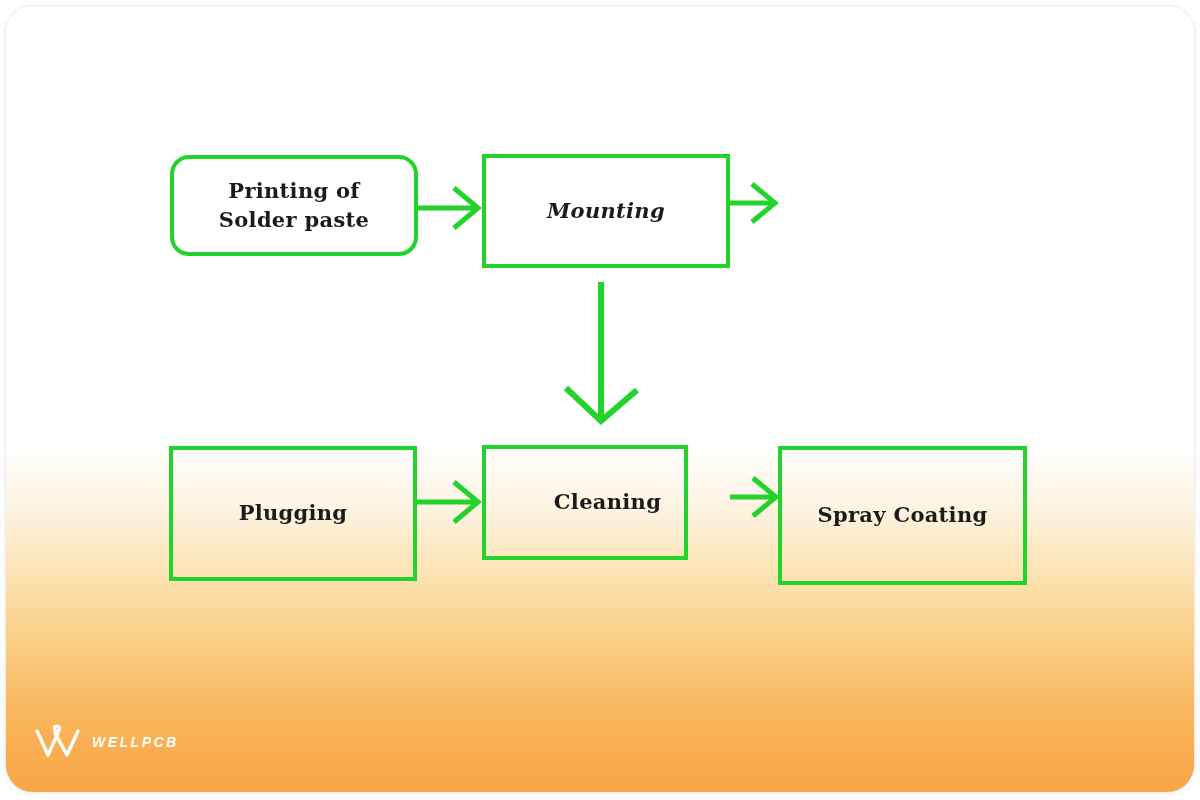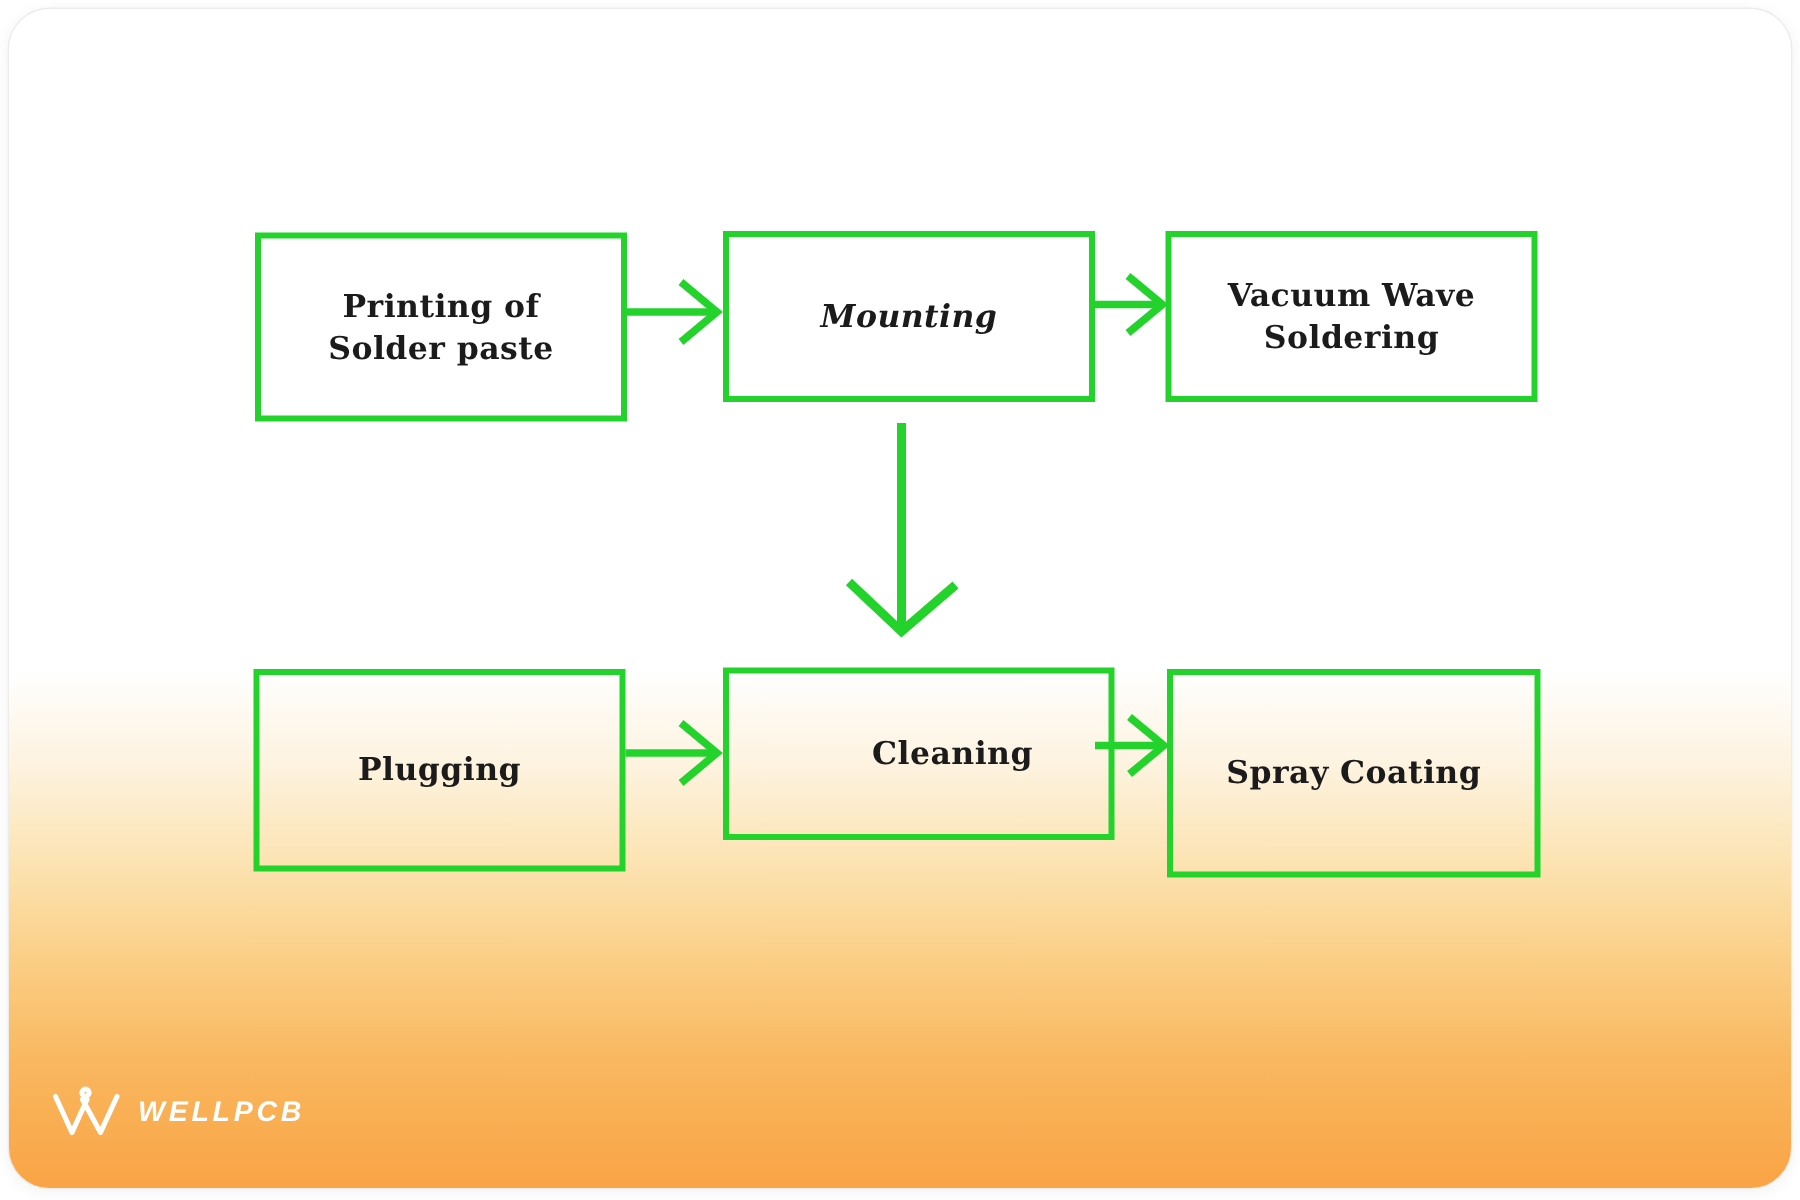--- a/index.html
+++ b/index.html
@@ -41,25 +41,25 @@
     align-items: center;
     justify-content: center;
     text-align: center;
     color: #1b1b1b;
     font-size: 21px;
     font-weight: 700;
     line-height: 1.35;
     white-space: pre-line;
     letter-spacing: 0.3px;
   }
-  #node-printing { left: 170px; top: 155px; width: 248px; height: 126px; }
+  #node-printing { left: 170px; top: 155px; width: 248px; height: 101px; border-radius: 19px; }
   #node-mounting { left: 482px; top: 154px; width: 248px; height: 114px; font-style: italic; }
   #node-vacuum   { left: 777px; top: 154px; width: 248px; height: 114px; }
   #node-plugging { left: 169px; top: 446px; width: 248px; height: 135px; }
-  #node-cleaning { left: 482px; top: 445px; width: 261px; height: 115px; padding-left: 45px; }
+  #node-cleaning { left: 482px; top: 445px; width: 206px; height: 115px; padding-left: 45px; }
   #node-spray    { left: 778px; top: 446px; width: 249px; height: 139px; }
 
   .arrows-svg {
     position: absolute;
     left: 0; top: 0;
     width: 1200px; height: 800px;
     pointer-events: none;
   }
 
   .logo {
@@ -67,21 +67,21 @@
     left: 33px; top: 724px;
     display: flex;
     align-items: center;
     gap: 9px;
   }
   .logo-text {
     color: #ffffff;
     font-family: "Liberation Sans", sans-serif;
     font-weight: 700;
     font-style: italic;
-    font-size: 19px;
+    font-size: 14px;
     letter-spacing: 2.5px;
   }
 </style>
 </head>
 <body>
 
 <div class="card"></div>
 
 <div class="stage">
 
@@ -106,22 +106,20 @@
       <path d="M730,497 L773,497"></path>
       <path d="M753,478 L776,497 L753,516"></path>
     </g>
   </svg>
 
   <div class="node" id="node-printing">Printing of
 Solder paste</div>
 
   <div class="node" id="node-mounting">Mounting</div>
 
-  <div class="node" id="node-vacuum">Vacuum Wave
-Soldering</div>
 
   <div class="node" id="node-plugging">Plugging</div>
 
   <div class="node" id="node-cleaning">Cleaning</div>
 
   <div class="node" id="node-spray">Spray Coating</div>
 
   <div class="logo">
     <svg width="50" height="36" viewBox="0 0 50 36" fill="none" stroke="#ffffff" stroke-width="3.4" stroke-linecap="round" stroke-linejoin="round">
       <path d="M4,7 L15,31 L25,9"></path>

